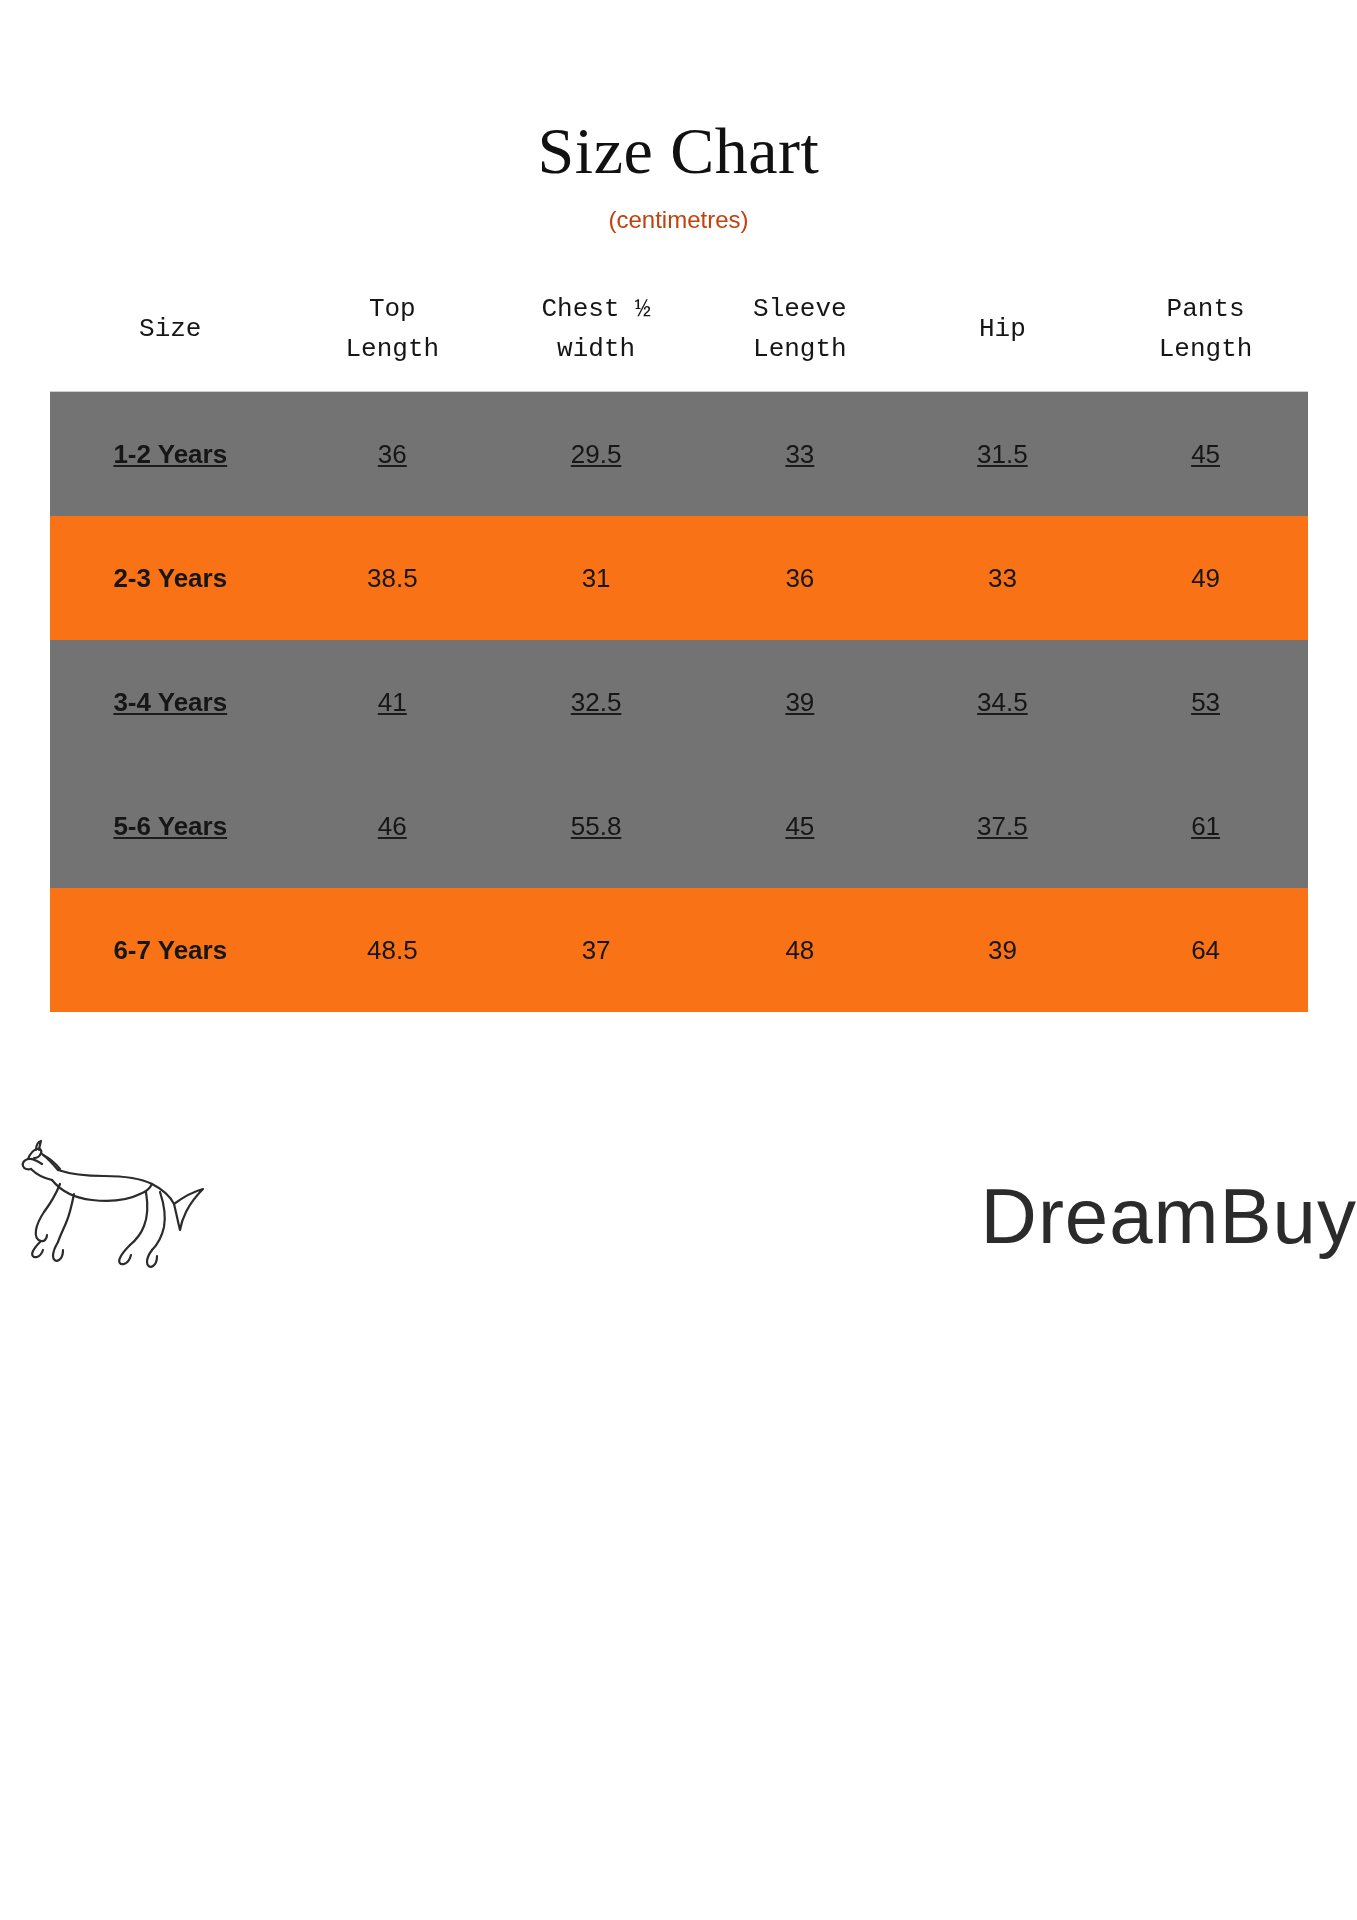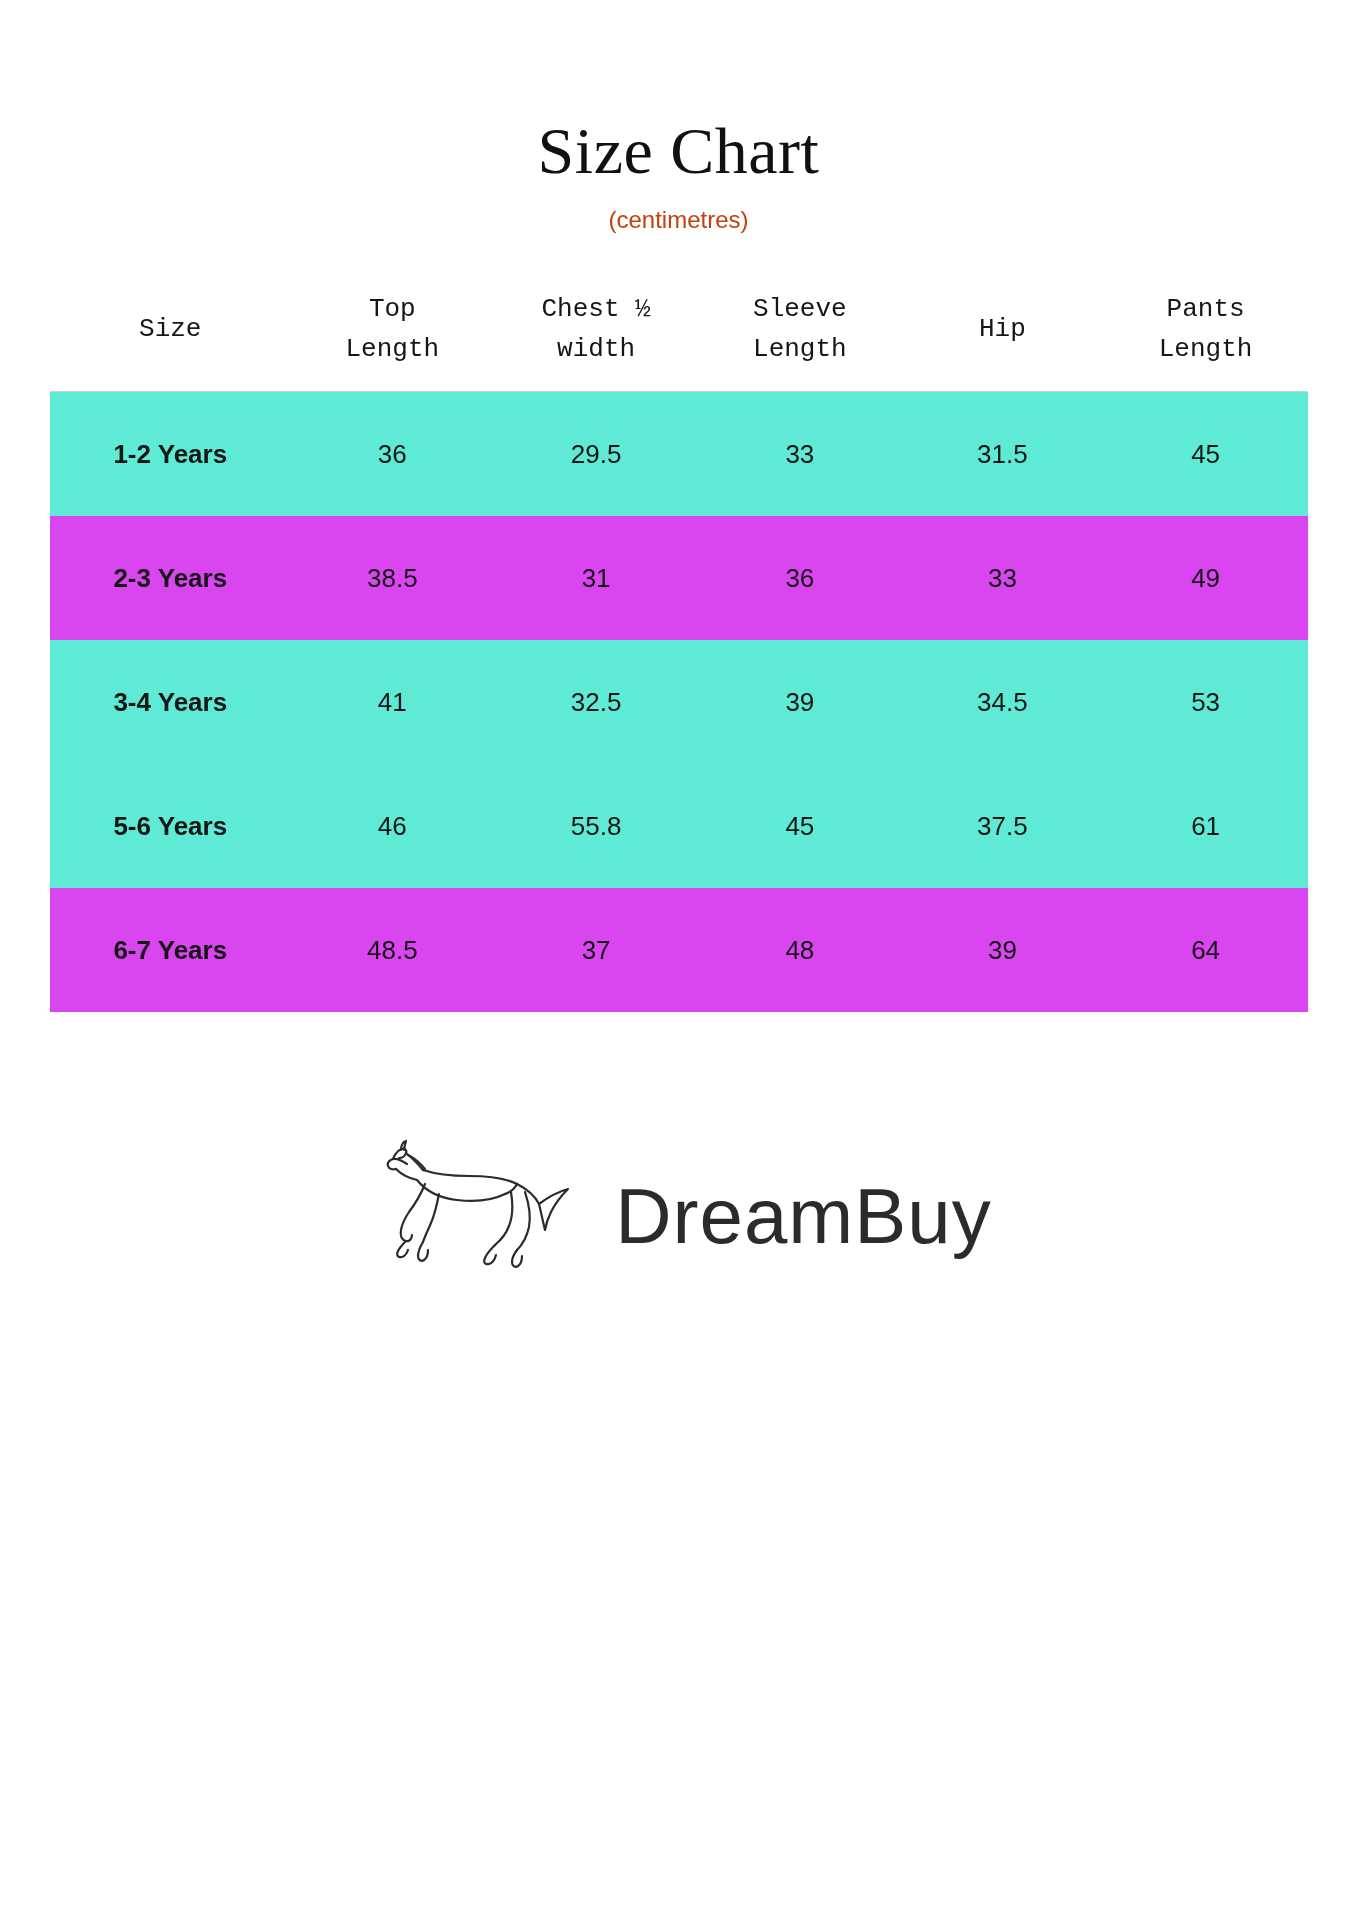--- a/index.html
+++ b/index.html
@@ -79,42 +79,43 @@
   table.size-table tbody td {
     font-size: 26px;
     height: 122px;
     color: #161616;
   }
   table.size-table tbody td.size-cell {
     font-weight: 700;
     font-size: 26px;
   }
   tbody tr.shaded {
-    background: #5eead4;
+    background: #737373;
+    text-decoration: underline;
   }
   tbody tr.plain {
-    background: #d946ef;
+    background: #f97316;
   }
   
   col.c-size { width: 19.2%; }
   col.c-top  { width: 16.1%; }
   col.c-chest{ width: 16.3%; }
   col.c-slv  { width: 16.1%; }
   col.c-hip  { width: 16.1%; }
   col.c-pant { width: 16.2%; }
 
   
   .semi { font-weight: 600; }
 
   
   .logo-block {
     margin-top: 120px;
     display: flex;
     align-items: center;
-    justify-content: center;
+    justify-content: space-between;
     gap: 10px;
   }
   .horse-icon {
     width: 240px;
     height: 160px;
     flex: none;
   }
   .brand-name {
     font-family: "Liberation Sans", sans-serif;
     font-size: 78px;

